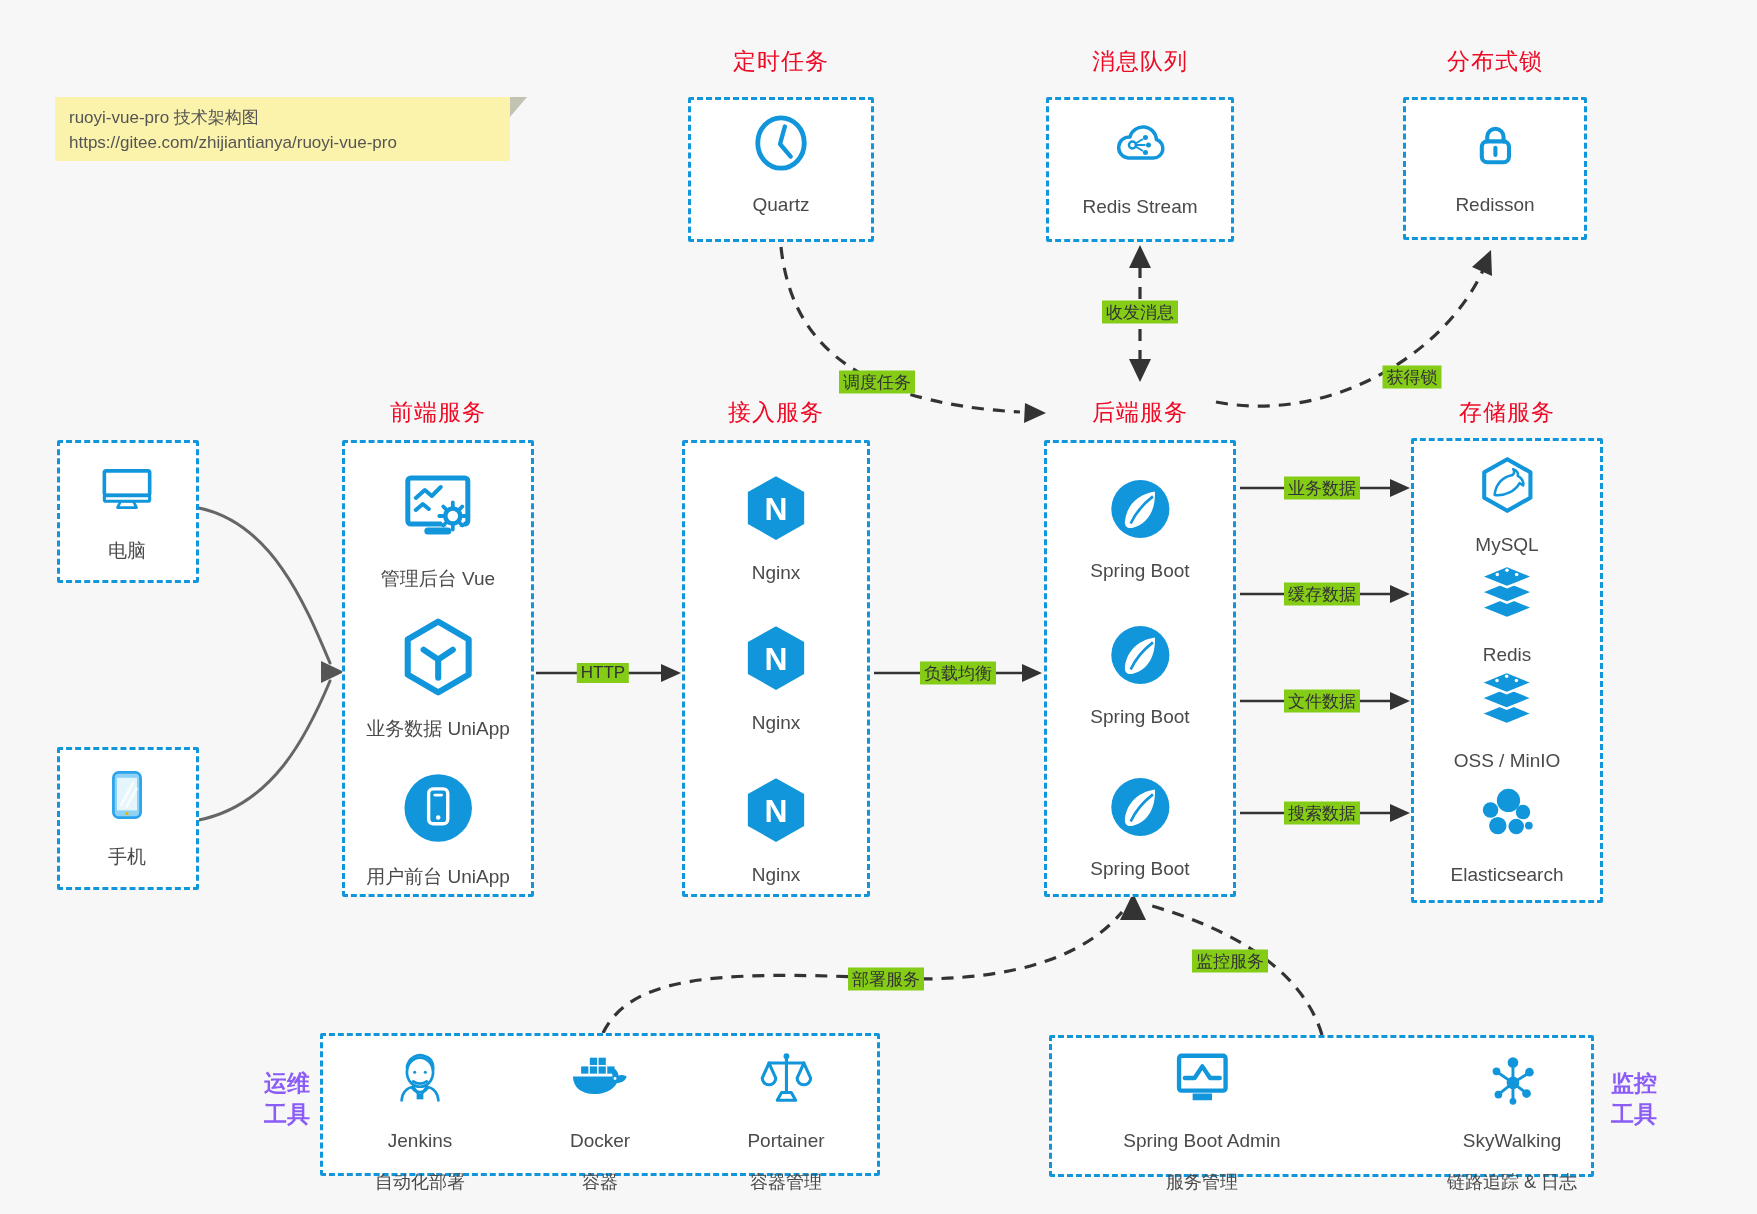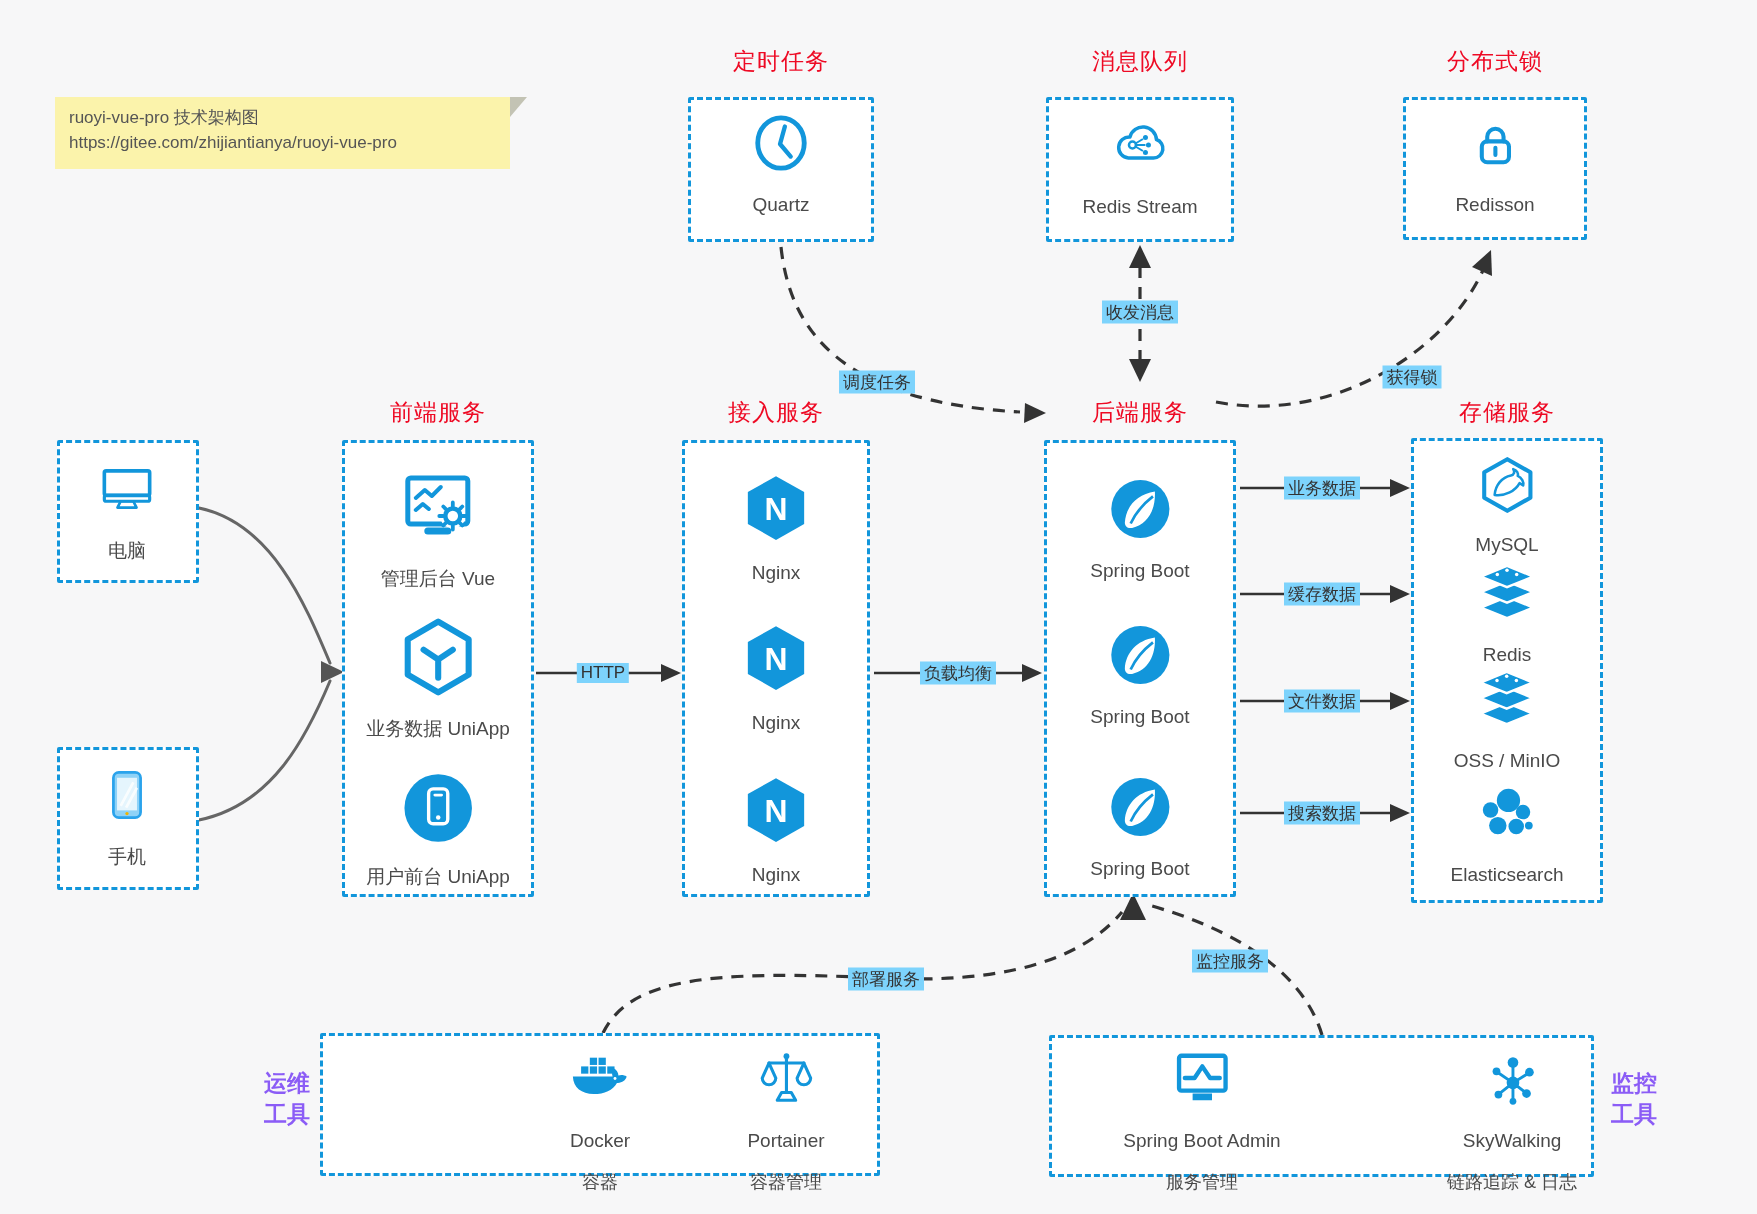--- a/index.html
+++ b/index.html
@@ -6,23 +6,23 @@
   .canvas{
     position:relative;width:1757px;height:1214px;background:#f7f7f8;
     font-family:"Liberation Sans","DejaVu Sans",sans-serif;overflow:hidden;
   }
   .box{position:absolute;background:#ffffff;border:3px dashed #1296db;border-radius:2px;box-sizing:border-box;}
   .gtitle{position:absolute;transform:translate(-50%,-50%);color:#ee0a24;font-size:23px;font-weight:normal;letter-spacing:1px;white-space:nowrap;}
   .sideTitle{position:absolute;transform:translateX(-50%);color:#8b5cf6;font-size:23px;font-weight:bold;text-align:center;line-height:31px;white-space:nowrap;}
   .node{position:absolute;transform:translateX(-50%);display:flex;flex-direction:column;align-items:center;gap:20px;white-space:nowrap;}
   .node .lbl{font-size:19px;color:#4a4a4a;}
   .node .lbl2{font-size:18px;color:#4a4a4a;margin-top:-2px;}
-  .elabel{position:absolute;transform:translate(-50%,-50%);font-size:17px;color:#333;background:#7dd3fc;padding:0 4px;white-space:nowrap;}
+  .elabel{position:absolute;transform:translate(-50%,-50%);font-size:17px;color:#333;background:#84cc16;padding:0 4px;white-space:nowrap;}
   .wires{position:absolute;left:0;top:0;pointer-events:none;}
-  .note{position:absolute;left:55px;top:97px;width:455px;height:72px;background:#fbf3ab;color:#555;
+  .note{position:absolute;left:55px;top:97px;width:455px;height:64px;background:#fbf3ab;color:#555;
         font-size:17px;line-height:25px;padding:8px 0 0 14px;box-sizing:border-box;}
   .note .fold{position:absolute;top:0;right:-17px;width:0;height:0;
         border-left:17px solid #c3c3b4;border-bottom:20px solid transparent;}
   svg text{font-family:"Liberation Sans","DejaVu Sans",sans-serif;}
 </style>
 </head>
 <body>
 
 <div class="canvas">
 
@@ -262,20 +262,38 @@
       <circle cx="54" cy="45" r="4" fill="#1296db"></circle>
     </svg>
     <div class="lbl">Elasticsearch</div>
   </div>
 
   <div class="sideTitle" style="left:287px;top:1068px">
     <div>运维</div>
     <div>工具</div>
   </div>
 
+  <div class="node" style="left:420px;top:1048px">
+    <svg viewBox="0 0 64 64" width="62" height="62">
+      <g stroke="#1296db" stroke-width="2.8" fill="none" stroke-linecap="round" stroke-linejoin="round">
+        <ellipse cx="32" cy="25" rx="13.5" ry="15"></ellipse>
+        <path d="M18.5,20 C20,9 30,6 36,8 C43,10 46,15 45.5,22"></path>
+        <path d="M25,34.5 C29,37.5 35,37.5 39,34.5"></path>
+        <path d="M24,41 C26,44 29,45.5 32,45.5 C35,45.5 38,44 40,41"></path>
+        <path d="M13,54 C14,45 19,41 25,40"></path>
+        <path d="M51,54 C50,45 45,41 39,40"></path>
+        <path d="M25,40 L32,50 L39,40"></path>
+      </g>
+      <circle cx="26.5" cy="25" r="1.6" fill="#1296db"></circle>
+      <circle cx="37.5" cy="25" r="1.6" fill="#1296db"></circle>
+      <path d="M28.5,48 h7 v5 h-7 z" fill="#1296db"></path>
+    </svg>
+    <div class="lbl">Jenkins</div>
+    <div class="lbl2">自动化部署</div>
+  </div>
 
   <div class="node" style="left:600px;top:1048px">
     <svg viewBox="0 0 64 64" width="62" height="62">
       <g fill="#1296db">
         <rect x="21.5" y="10" width="7.5" height="7.5"></rect>
           <rect x="30.5" y="10" width="7.5" height="7.5"></rect>
         <rect x="12.5" y="19" width="7.5" height="7.5"></rect>
           <rect x="21.5" y="19" width="7.5" height="7.5"></rect>
         <rect x="30.5" y="19" width="7.5" height="7.5"></rect>
           <rect x="39.5" y="19" width="7.5" height="7.5"></rect>

